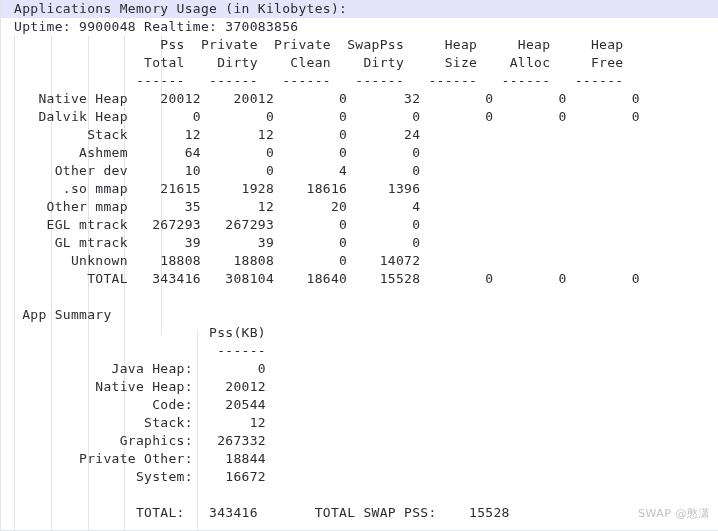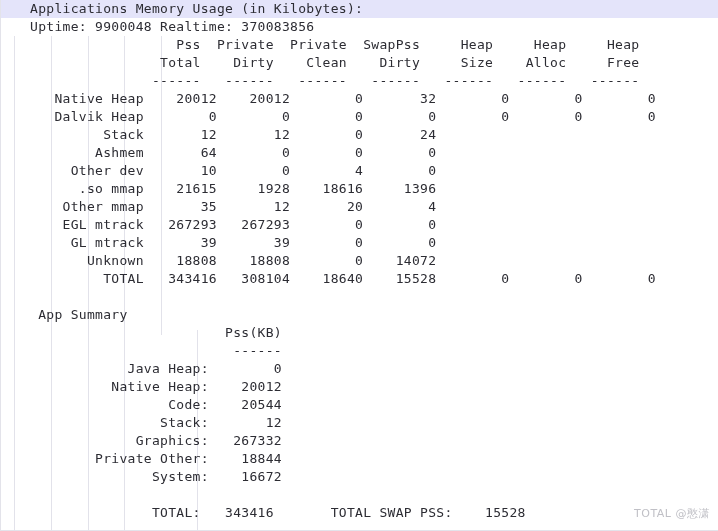--- a/index.html
+++ b/index.html
@@ -70,21 +70,21 @@
     font-size: 13px;
     line-height: 18px;
     letter-spacing: 0.3px;
     color: #2c2c33;
     white-space: pre;
     tab-size: 4;
   }
 
   .line {
     height: 18px;
-    padding-left: 30px;
+    padding-left: 14px;
     box-sizing: content-box;
   }
 
   
   #watermark {
     position: absolute;
     right: 8px;
     bottom: 10px;
     font-family: "DejaVu Sans", "Liberation Sans", sans-serif;
     font-size: 11px;
@@ -105,15 +105,15 @@
 
   <div class="indent-guide" style="left:14px;  top:36px; height:495px;"></div>
   <div class="indent-guide" style="left:51px;  top:36px; height:495px;"></div>
   <div class="indent-guide" style="left:88px;  top:36px; height:495px;"></div>
   <div class="indent-guide" style="left:124px; top:36px; height:495px;"></div>
   <div class="indent-guide" style="left:161px; top:36px; height:299px;"></div>
   <div class="indent-guide" style="left:197px; top:330px; height:201px;"></div>
 
   <pre id="code"><div class="line">Applications Memory Usage (in Kilobytes):</div><div class="line">Uptime: 9900048 Realtime: 370083856</div><div class="line">                  Pss  Private  Private  SwapPss     Heap     Heap     Heap</div><div class="line">                Total    Dirty    Clean    Dirty     Size    Alloc     Free</div><div class="line">               ------   ------   ------   ------   ------   ------   ------</div><div class="line">   Native Heap    20012    20012        0       32        0        0        0</div><div class="line">   Dalvik Heap        0        0        0        0        0        0        0</div><div class="line">         Stack       12       12        0       24</div><div class="line">        Ashmem       64        0        0        0</div><div class="line">     Other dev       10        0        4        0</div><div class="line">      .so mmap    21615     1928    18616     1396</div><div class="line">    Other mmap       35       12       20        4</div><div class="line">    EGL mtrack   267293   267293        0        0</div><div class="line">     GL mtrack       39       39        0        0</div><div class="line">       Unknown    18808    18808        0    14072</div><div class="line">         TOTAL   343416   308104    18640    15528        0        0        0</div><div class="line"> </div><div class="line"> App Summary</div><div class="line">                        Pss(KB)</div><div class="line">                         ------</div><div class="line">            Java Heap:        0</div><div class="line">          Native Heap:    20012</div><div class="line">                 Code:    20544</div><div class="line">                Stack:       12</div><div class="line">             Graphics:   267332</div><div class="line">        Private Other:    18844</div><div class="line">               System:    16672</div><div class="line"> </div><div class="line">               TOTAL:   343416       TOTAL SWAP PSS:    15528</div></pre>
 
-  <div id="watermark">TOTAL @憨潇</div>
+  <div id="watermark">SWAP @憨潇</div>
 
 </div>
 
 </body></html>

